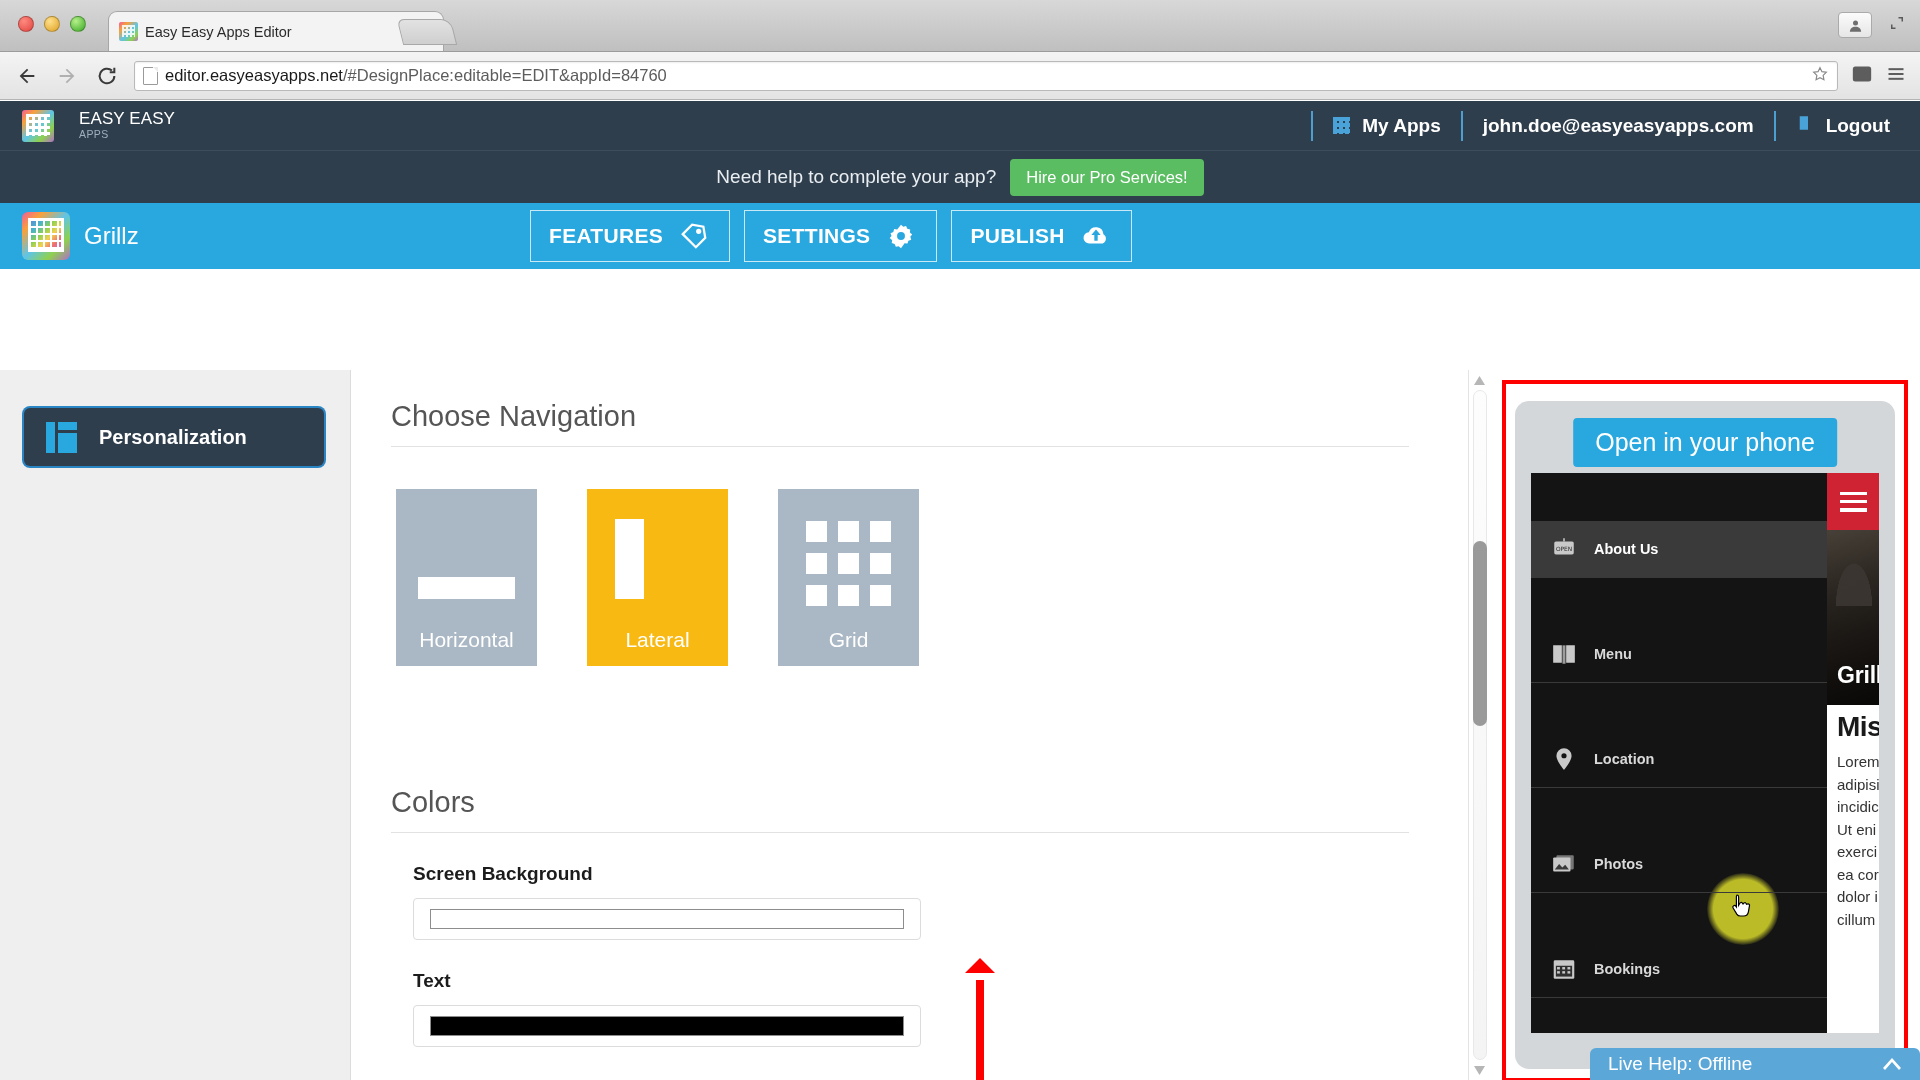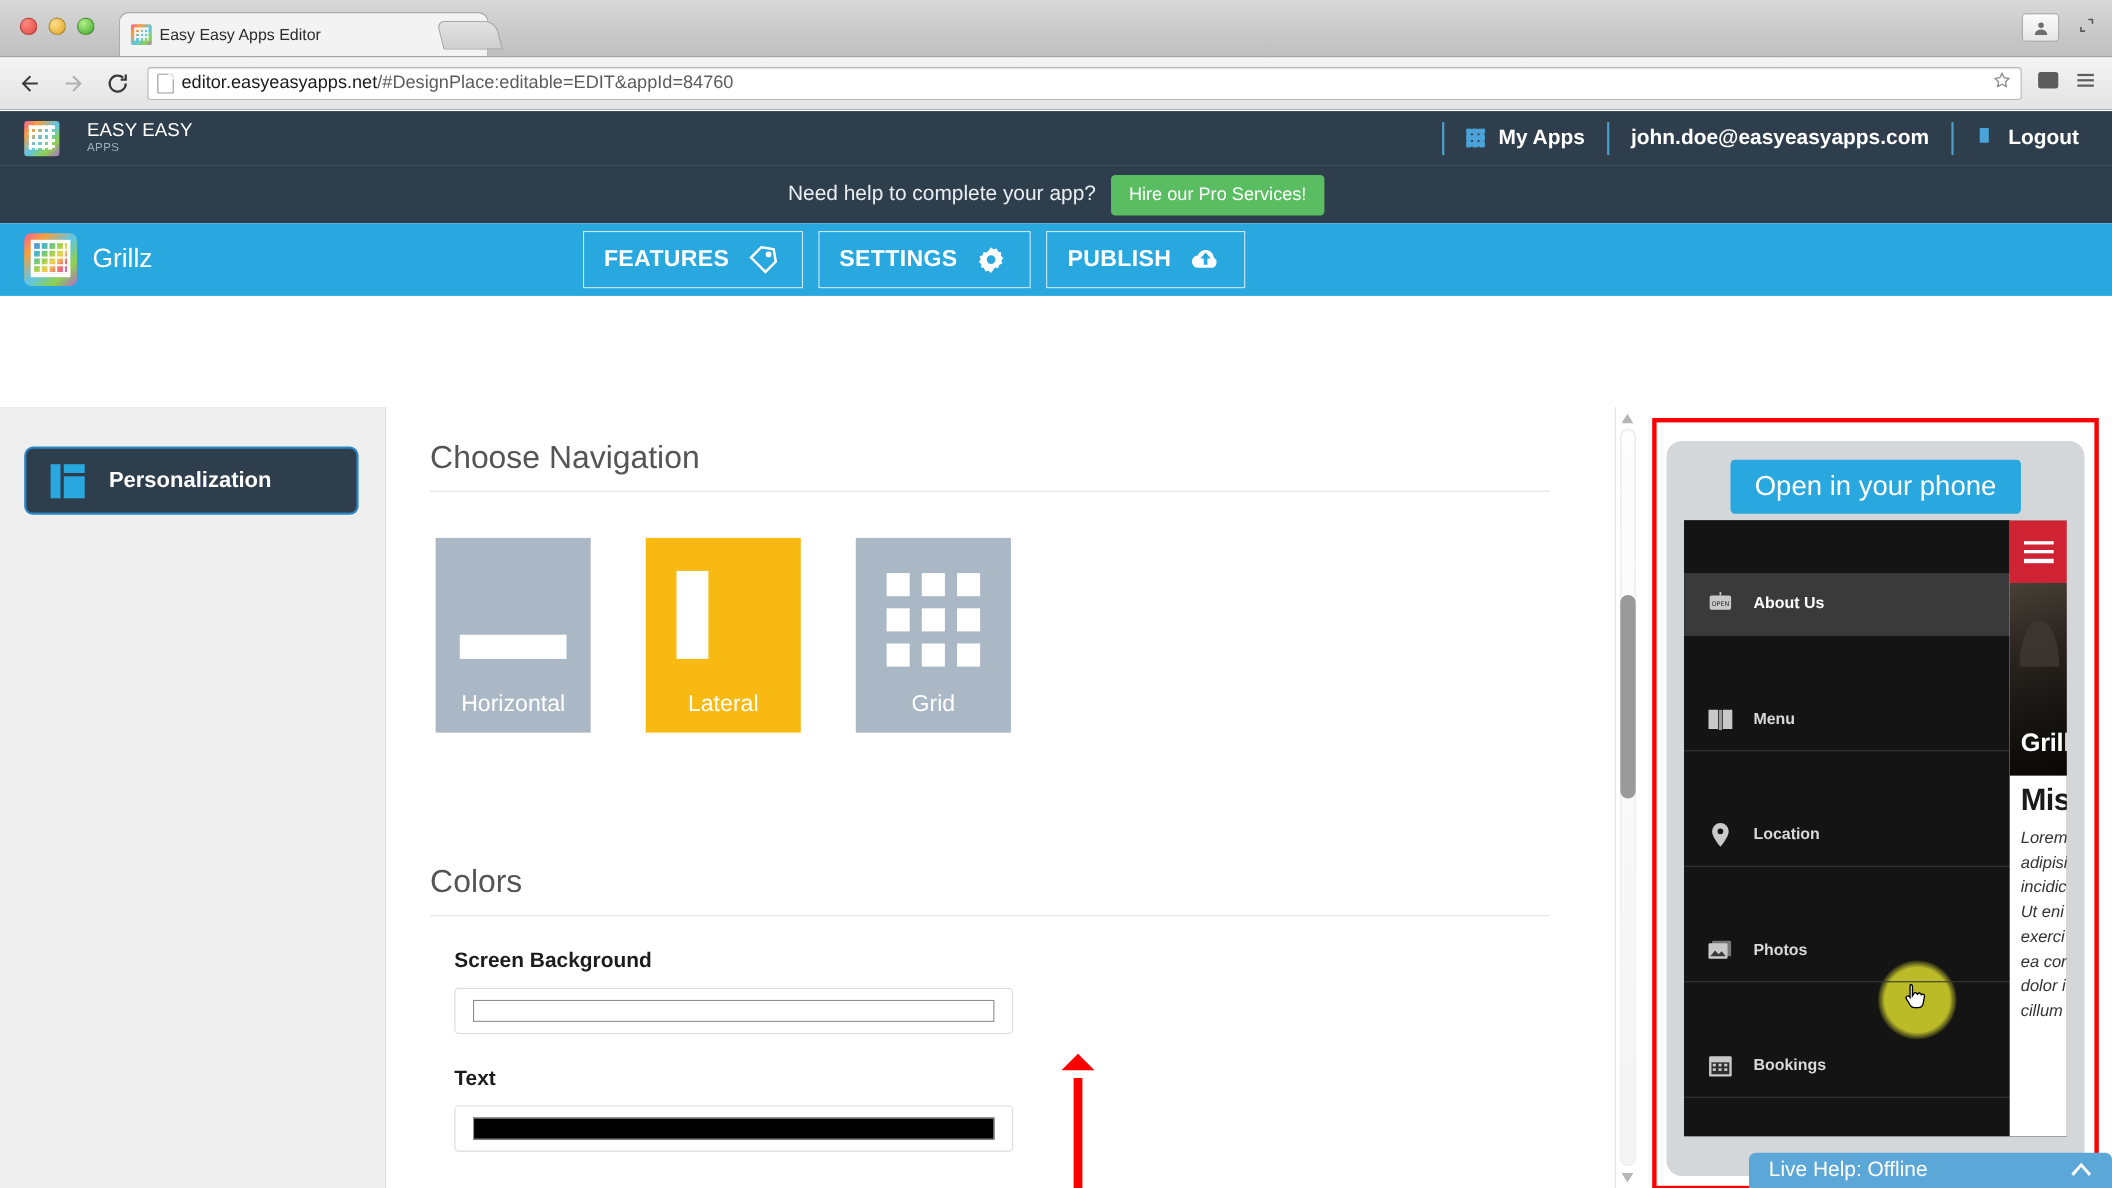--- a/index.html
+++ b/index.html
@@ -340,21 +340,21 @@
     content:""; position:absolute; left:4px; top:22px; width:46px; height:54px;
     background: radial-gradient(ellipse at 50% 100%, #3b3631 0 55%, transparent 56%);
     opacity:.9;
   }
   .hero-title {
     position: absolute; left: 10px; bottom: 16px;
     font-size: 23px; font-weight: bold; letter-spacing: -.2px;
   }
   .peek-body { padding: 6px 0 0 10px; }
   .peek-h { font-size: 28px; font-weight: bold; color: #1a1a1a; letter-spacing: -.5px; }
-  .peek-p { margin-top: 8px; font-size: 15px; color: #333; line-height: 1.5; font-style: italic; }
+  .peek-p { margin-top: 8px; font-size: 15px; color: #333; line-height: 1.5; }
 
   .cursor-halo {
     position: absolute; left: 176px; top: 142px;
     width: 72px; height: 72px; border-radius: 50%;
     background: radial-gradient(circle, rgba(196,196,40,.95) 0 58%, rgba(196,196,40,0) 72%);
   }
   .cursor-hand { position: absolute; left: 200px; top: 162px; }
   .cursor-hand svg { width: 22px; height: 26px; }
 
   .livehelp {

